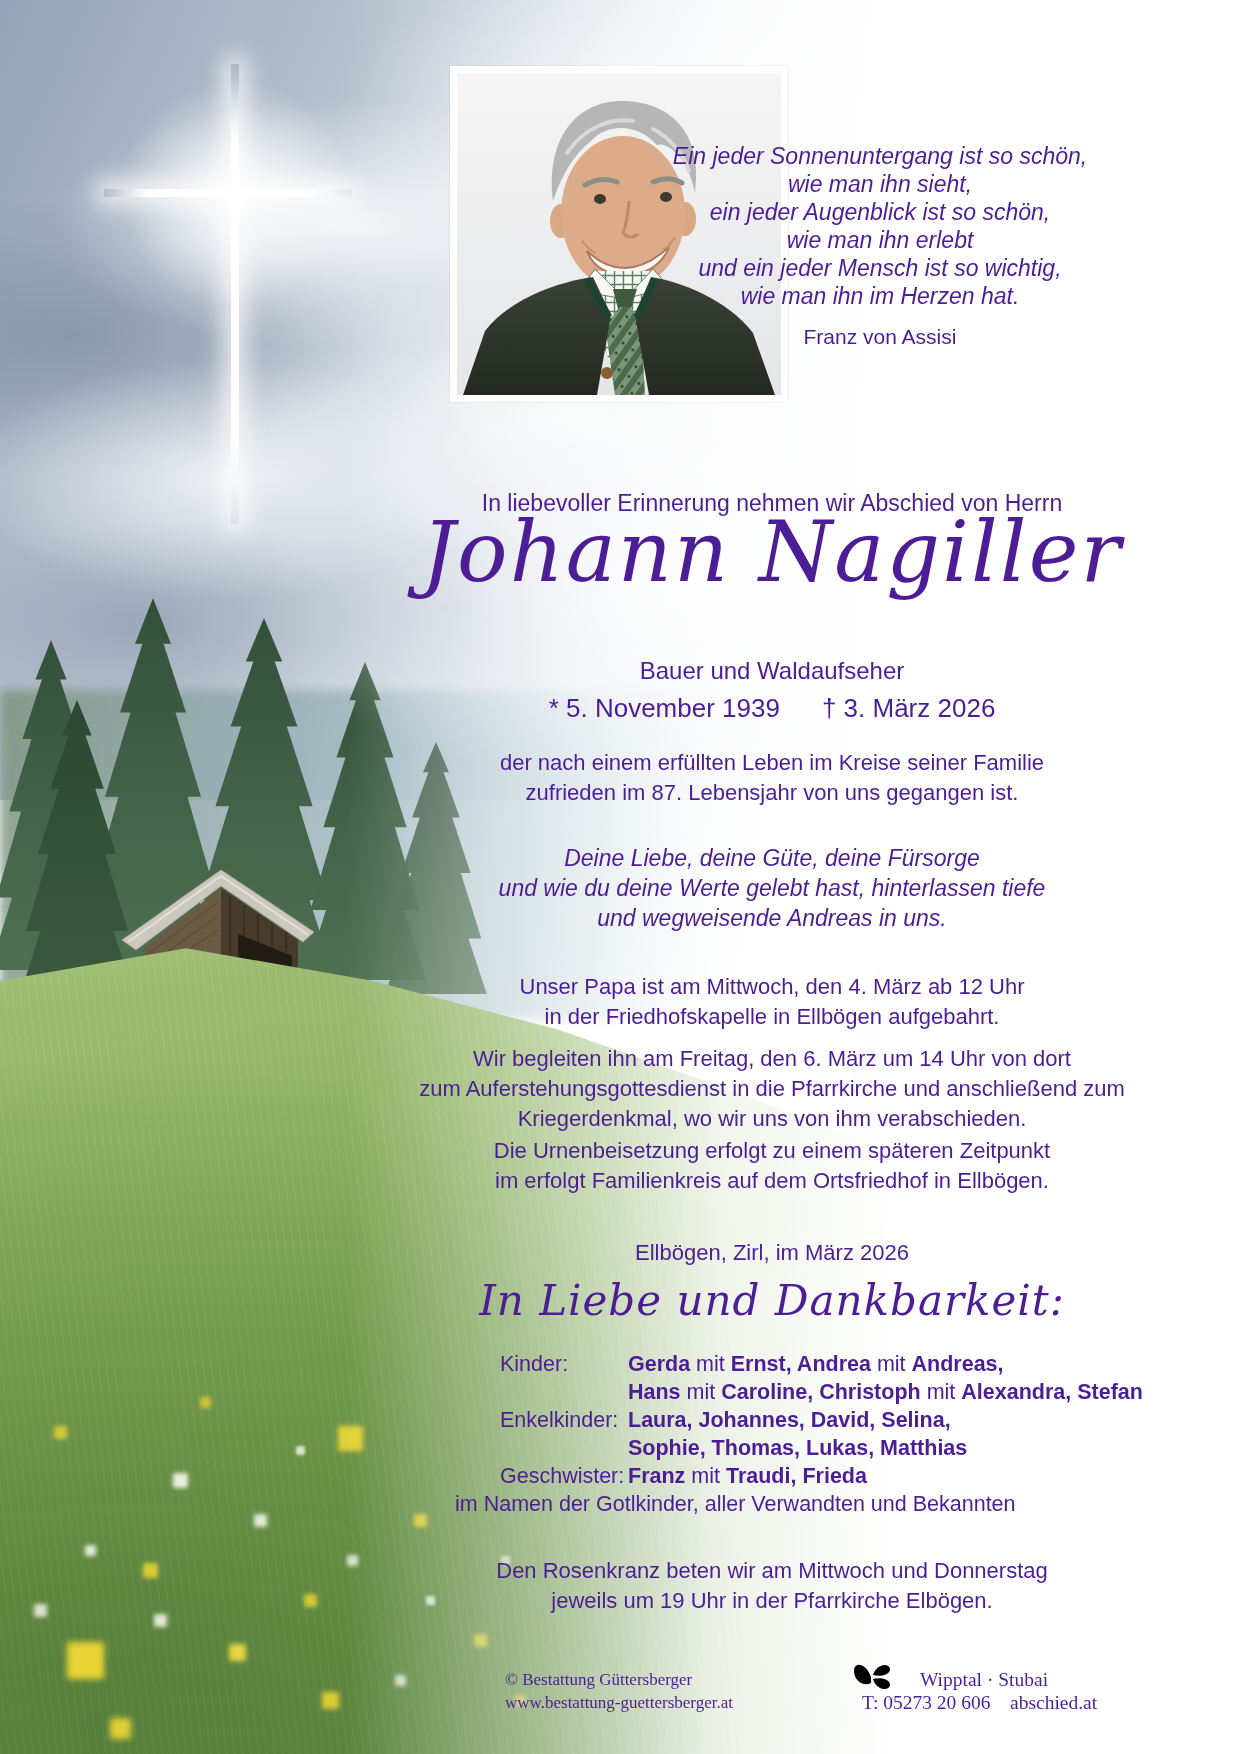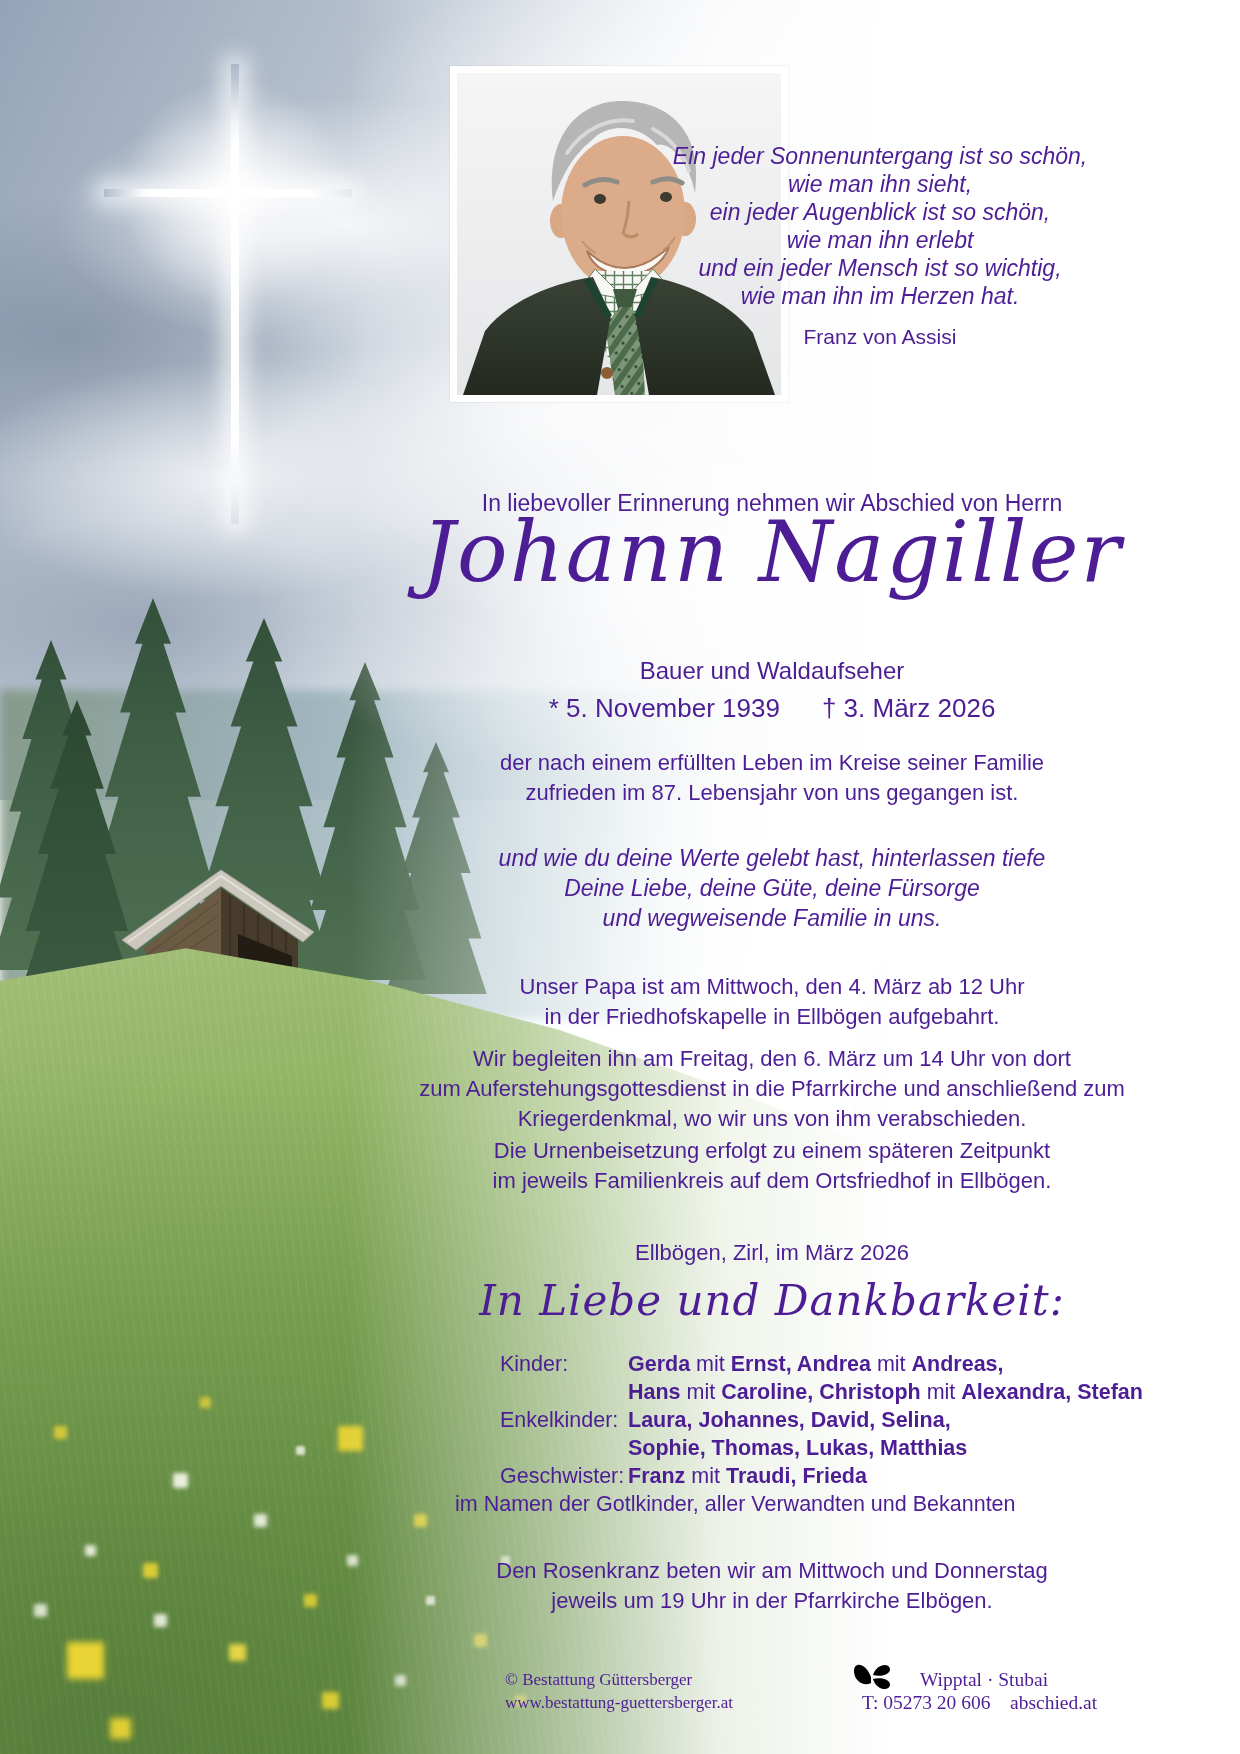--- a/index.html
+++ b/index.html
@@ -217,39 +217,39 @@
       <span>* 5. November 1939</span>
       <span>† 3. März 2026</span>
     </div>
 
     <div class="ccol p22 life">
       <div>der nach einem erfüllten Leben im Kreise seiner Familie</div>
       <div>zufrieden im 87. Lebensjahr von uns gegangen ist.</div>
     </div>
 
     <div class="ccol tribute">
+      <div>Deine Liebe, deine Güte, deine Fürsorge</div>
       <div>und wie du deine Werte gelebt hast, hinterlassen tiefe</div>
-      <div>Deine Liebe, deine Güte, deine Fürsorge</div>
-      <div>und wegweisende Familie in uns.</div>
+      <div>und wegweisende Andreas in uns.</div>
     </div>
 
     <div class="ccol p22 laying">
       <div>Unser Papa ist am Mittwoch, den 4. März ab 12 Uhr</div>
       <div>in der Friedhofskapelle in Ellbögen aufgebahrt.</div>
     </div>
 
     <div class="ccol p22 procession">
       <div>Wir begleiten ihn am Freitag, den 6. März um 14 Uhr von dort</div>
       <div>zum Auferstehungsgottesdienst in die Pfarrkirche und anschließend zum</div>
       <div>Kriegerdenkmal, wo wir uns von ihm verabschieden.</div>
     </div>
 
     <div class="ccol p22 urn">
       <div>Die Urnenbeisetzung erfolgt zu einem späteren Zeitpunkt</div>
-      <div>im jeweils Familienkreis auf dem Ortsfriedhof in Ellbögen.</div>
+      <div>im erfolgt Familienkreis auf dem Ortsfriedhof in Ellbögen.</div>
     </div>
 
     <div class="ccol placedate">Ellbögen, Zirl, im März 2026</div>
     <div class="ccol farewell">In Liebe und Dankbarkeit:</div>
 
     <div class="family">
       <div class="frow">
         <span>Kinder:</span>
         <span><span class="b">Gerda</span><span> mit </span><span class="b">Ernst, Andrea</span><span> mit </span><span class="b">Andreas,</span><br><span class="b">Hans</span><span> mit </span><span class="b">Caroline, Christoph</span><span> mit </span><span class="b">Alexandra, Stefan</span></span>
       </div>

